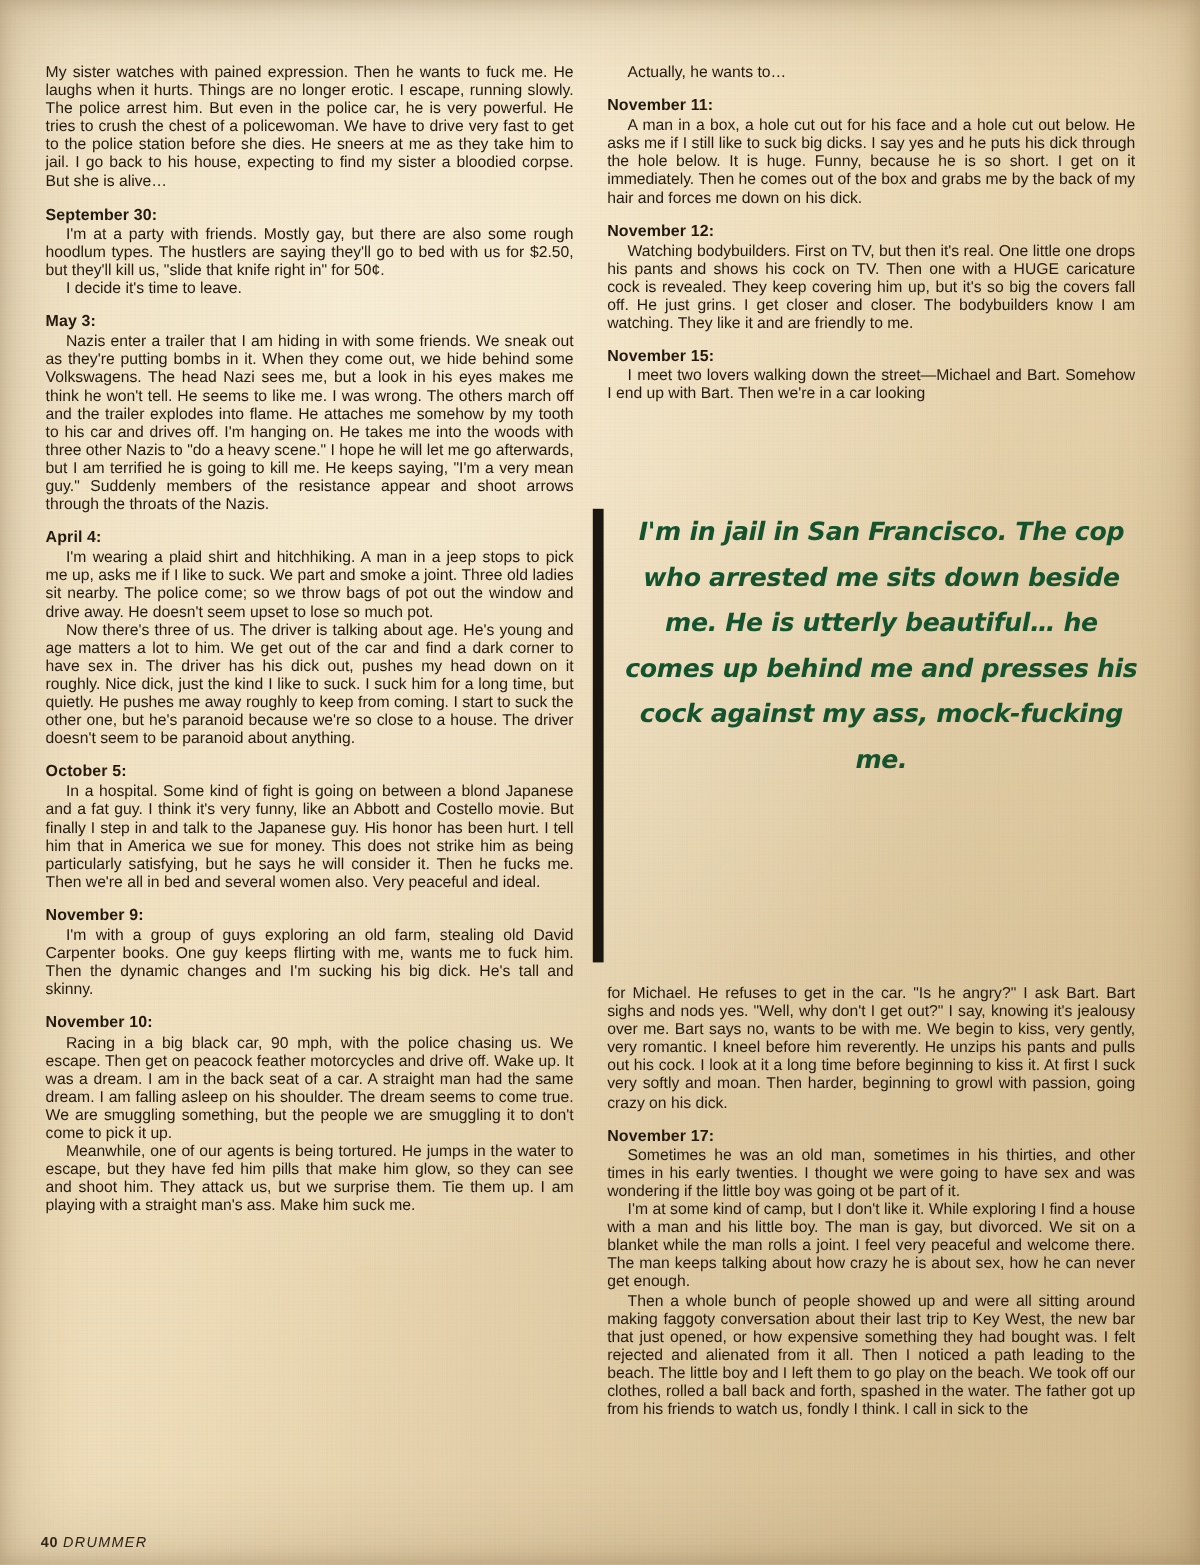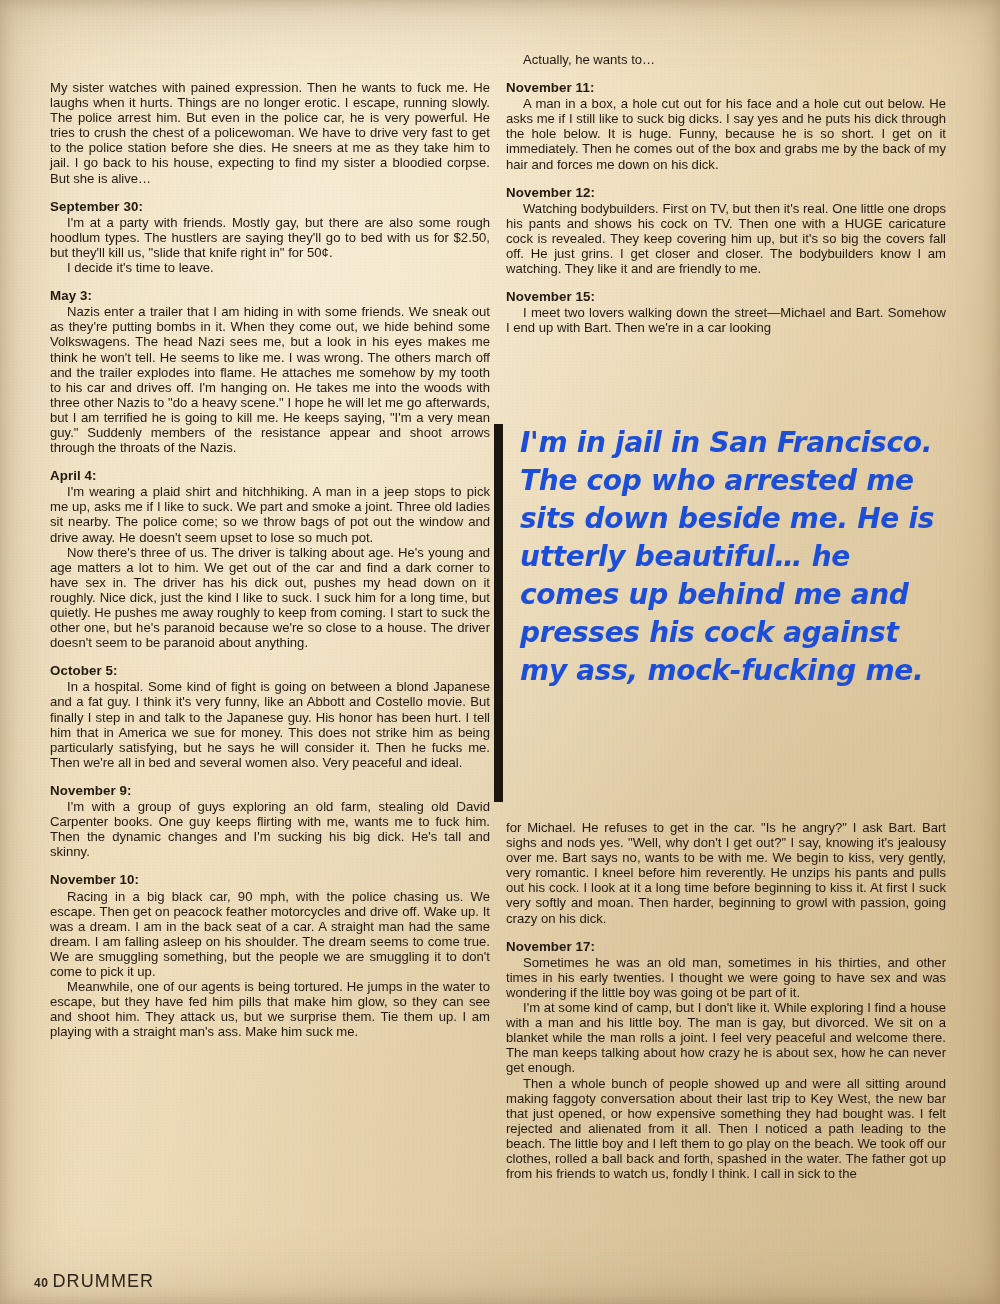--- a/index.html
+++ b/index.html
@@ -55,21 +55,21 @@
 
   .col {
     position: absolute;
     top: 0;
     width: 440px;
     font-size: 13.1px;
     line-height: 15.1px;
     text-align: justify;
     color: #23190f;
   }
-  .col-left { left: 16px; margin-top: 28px; }
+  .col-left { left: 4px; }
   .col-right { left: 460px; margin-left: 12px; }
 
   p {
     margin: 0;
     text-indent: 17px;
   }
   p.noindent { text-indent: 0; }
 
   .date-head {
     margin: 13px 0 1px 0;
@@ -93,41 +93,43 @@
     width: 9px;
     height: 378px;
     background: #1c1610;
     flex: 0 0 auto;
     margin-right: 17px;
   }
   .pq-text {
     font-family: "DejaVu Sans", sans-serif;
     font-style: italic;
     font-weight: bold;
-    font-size: 28px;
+    font-size: 21px;
     line-height: 38px;
-    color: #1d4ed8;
+    color: #14532d;
     letter-spacing: -0.3px;
+    text-align: center;
   }
 
   .footer {
     position: absolute;
     left: 34px;
     bottom: 12px;
     font-size: 12px;
     letter-spacing: 0.6px;
     color: #2a2118;
   }
   .folio {
     font-weight: bold;
     font-size: 12px;
   }
   .mag {
-    font-size: 18px;
+    font-size: 12px;
     letter-spacing: 1.1px;
+    font-style: italic;
   }
 </style>
 </head>
 <body>
 
 <div class="paper"></div>
 <div class="grain"></div>
 
 <div class="page">
   <div class="columns">

